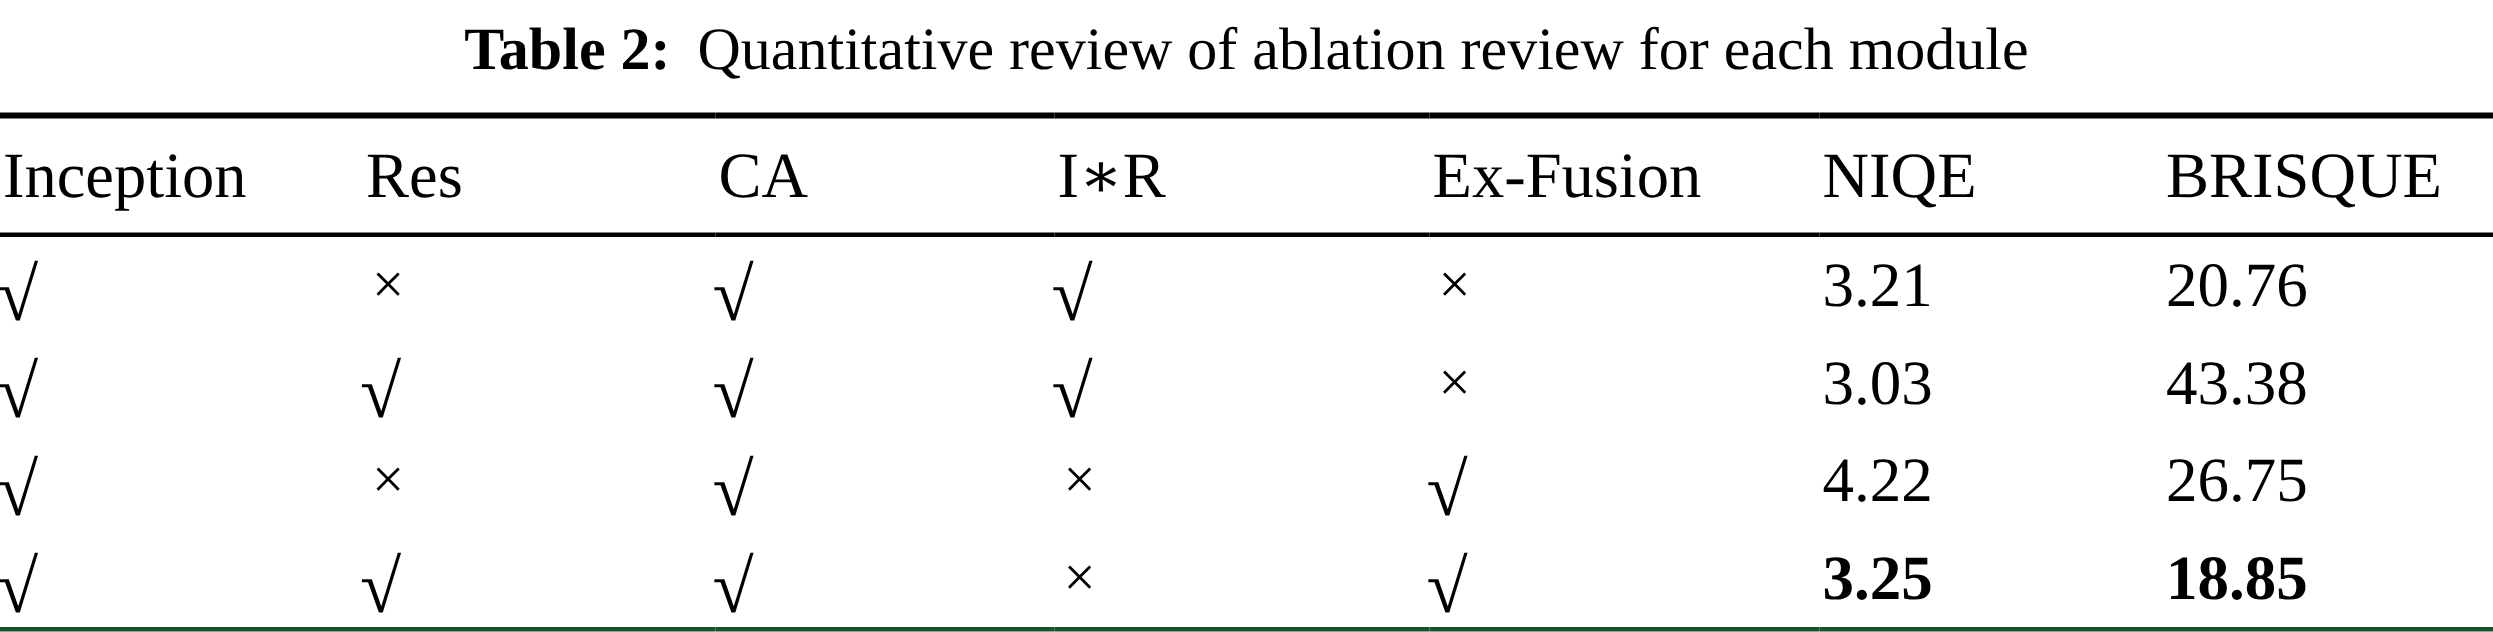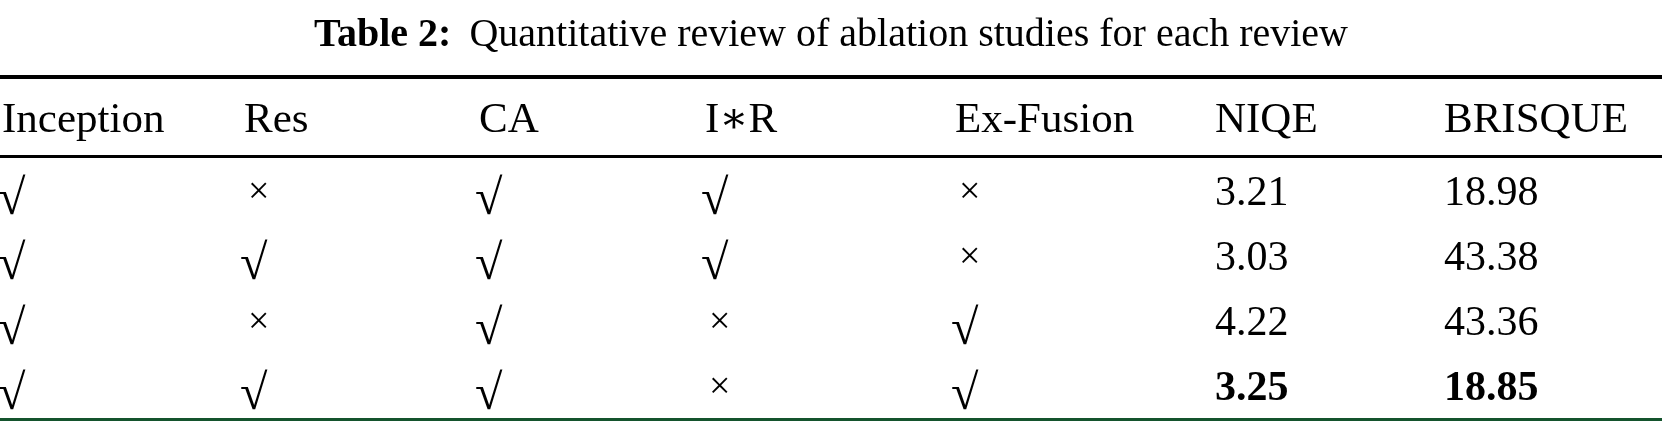--- a/index.html
+++ b/index.html
@@ -71,21 +71,21 @@
     font-size: 38px;
     position: relative;
     top: -2px;
     left: 4px;
   }
 </style>
 </head>
 <body>
 
 <div class="caption">
-  <span class="caption-label">Table 2:</span><span>Quantitative review of ablation studies for each review</span>
+  <span class="caption-label">Table 2:</span><span>Quantitative review of ablation review for each module</span>
 </div>
 
 <table class="ablation">
   <colgroup>
     <col class="c1">
       <col class="c2">
       <col class="c3">
       <col class="c4">
       <col class="c5">
       <col class="c6">
@@ -103,39 +103,39 @@
       </tr>
   </thead>
   <tbody id="table-body">
       <tr>
         <td class="col-1"><span class="sym check">√</span></td>
         <td class="col-2"><span class="sym cross">×</span></td>
         <td class="col-3"><span class="sym check">√</span></td>
         <td class="col-4"><span class="sym check">√</span></td>
         <td class="col-5"><span class="sym cross">×</span></td>
         <td class="col-6">3.21</td>
-        <td class="col-7">18.98</td>
+        <td class="col-7">20.76</td>
       </tr>
       <tr>
         <td class="col-1"><span class="sym check">√</span></td>
         <td class="col-2"><span class="sym check">√</span></td>
         <td class="col-3"><span class="sym check">√</span></td>
         <td class="col-4"><span class="sym check">√</span></td>
         <td class="col-5"><span class="sym cross">×</span></td>
         <td class="col-6">3.03</td>
         <td class="col-7">43.38</td>
       </tr>
       <tr>
         <td class="col-1"><span class="sym check">√</span></td>
         <td class="col-2"><span class="sym cross">×</span></td>
         <td class="col-3"><span class="sym check">√</span></td>
         <td class="col-4"><span class="sym cross">×</span></td>
         <td class="col-5"><span class="sym check">√</span></td>
         <td class="col-6">4.22</td>
-        <td class="col-7">43.36</td>
+        <td class="col-7">26.75</td>
       </tr>
       <tr>
         <td class="col-1"><span class="sym check">√</span></td>
         <td class="col-2"><span class="sym check">√</span></td>
         <td class="col-3"><span class="sym check">√</span></td>
         <td class="col-4"><span class="sym cross">×</span></td>
         <td class="col-5"><span class="sym check">√</span></td>
         <td class="col-6 bold">3.25</td>
         <td class="col-7 bold">18.85</td>
       </tr>

